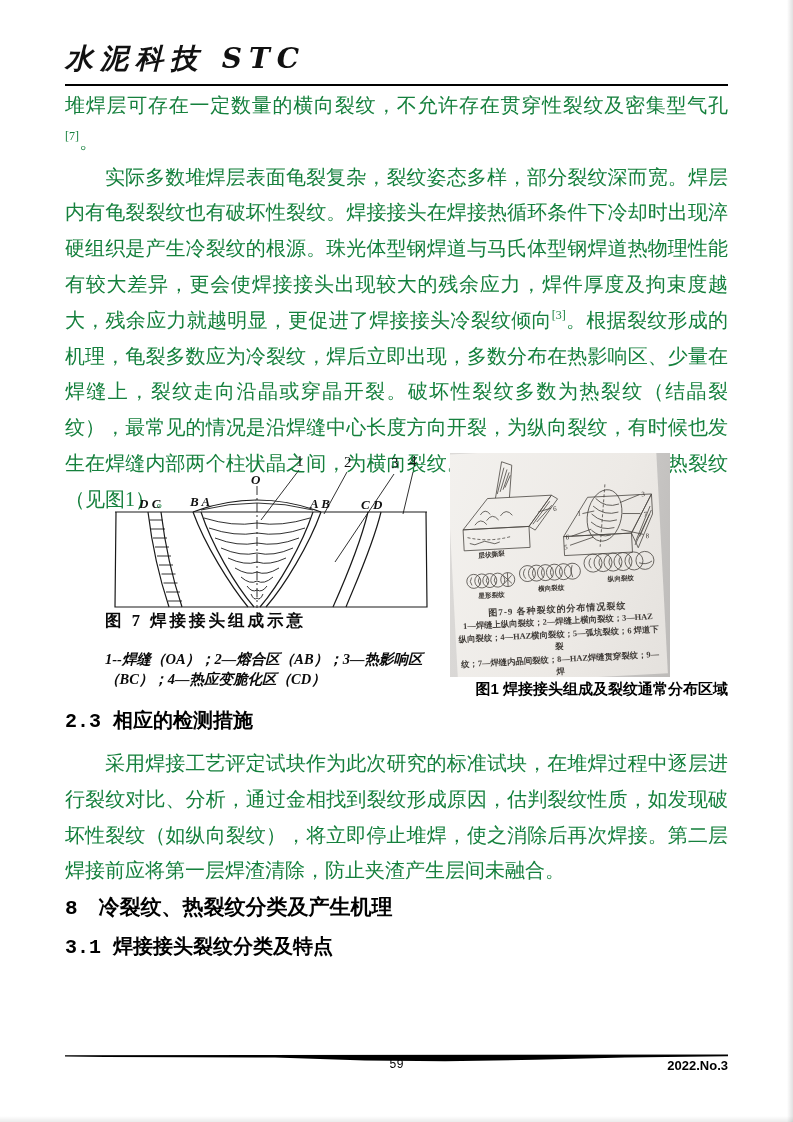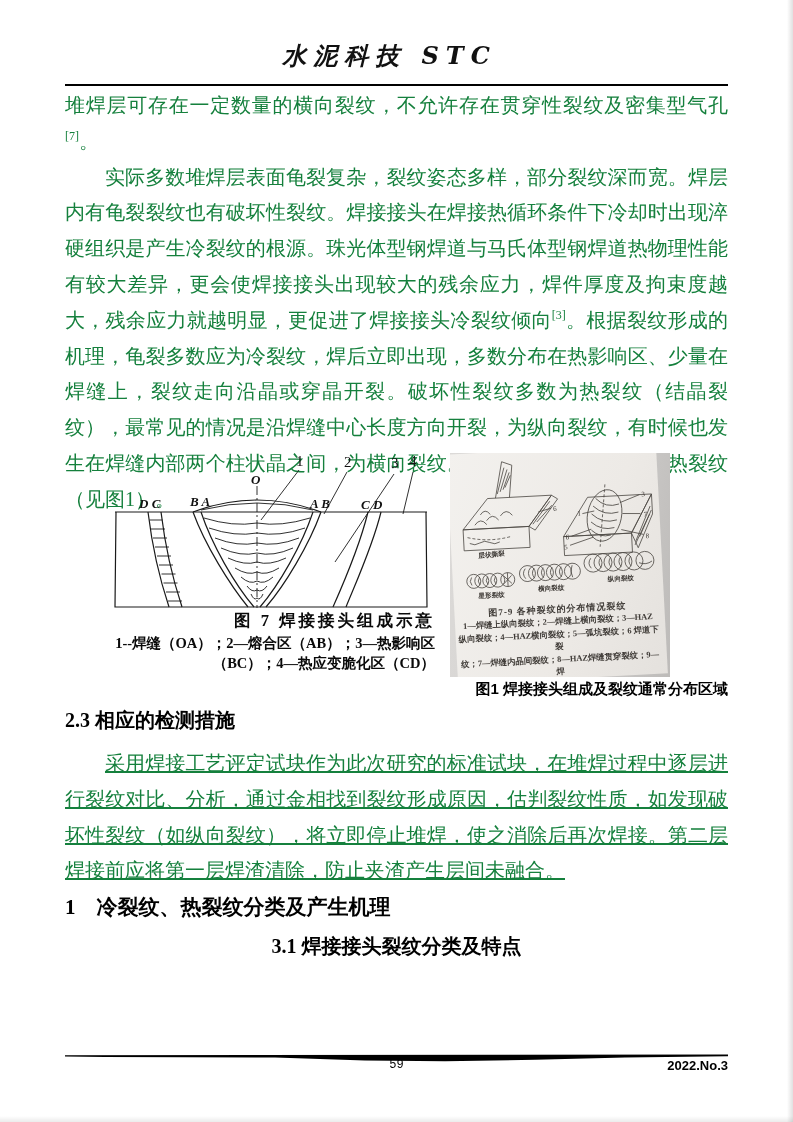--- a/index.html
+++ b/index.html
@@ -3,58 +3,58 @@
 <meta charset="utf-8">
 <style>
   * { margin:0; padding:0; box-sizing:border-box; }
   html,body { background:#ffffff; }
   .page {
     position:relative; width:793px; height:1122px; background:#ffffff;
     font-family:"Liberation Serif", serif; color:#000; overflow:hidden;
   }
   
   .journal-title {
-    position:absolute; top:40px; left:58px; width:663px; text-align:center;
+    position:absolute; top:40px; left:65px; width:663px; 
     font-family:"DejaVu Serif", serif; font-style:italic; font-weight:bold;
-    font-size:24px; letter-spacing:7px; color:#111;
+    font-size:28px; letter-spacing:7px; color:#111;
   }
   .header-rule {
     position:absolute; top:84px; left:65px; width:663px; height:2.4px; background:#000;
   }
   
   .bodyblock {
     position:absolute; left:65px; width:663px;
     font-size:20px; line-height:35.8px; text-align:justify;
     font-family:"Liberation Serif", serif; color:#15803d;
   }
   .bodyblock p.indent { text-indent:2em; }
   sup.cite { font-size:12px; vertical-align:super; line-height:0; }
   #intro-block { top:88px; }
-  #detect-para { top:746px;text-decoration:underline; }
+  #detect-para { top:746px; }
   #cold-para   { top:970px; }
   
   .heading {
     position:absolute; left:65px; width:663px;
-    font-family:Liberation Serif, serif; font-weight:bold; color:#000;
+    font-family:Liberation Mono, monospace; font-weight:bold; color:#000;
   }
   #h-23  { top:707px; font-size:20px; }
   #h-3   { top:893px; font-size:21px; }
-  #h-31  { top:933px; font-size:20px;text-align:center; }
+  #h-31  { top:933px; font-size:20px; }
   
   .figure-row { position:absolute; left:65px; top:450px; width:663px; height:230px; }
   .fig-diagram { position:absolute; left:40px; top:0; width:330px; }
   .fig-diagram svg { display:block; }
-  .fig7-caption { width:330px; text-align:right; margin-top:2px; }
+  .fig7-caption { width:330px; text-align:left; margin-top:2px; }
   .fig7-title {
     font-family:"Liberation Serif", serif; font-weight:bold; font-size:16.5px;
     letter-spacing:3px; color:#0a0a0a;
   }
   .fig7-legend {
     font-family:"Liberation Serif", serif; font-weight:bold; font-size:14.5px;
-    line-height:20px; color:#0a0a0a; margin-top:1px;
+    line-height:20px; color:#0a0a0a; margin-top:17px;font-style:italic;
   }
   
   .fig-photo {
     position:absolute; left:385px; top:3px; width:220px; height:224px;
     background:linear-gradient(100deg,#dcdad8 0%,#d3d1cf 55%,#bdbbb9 100%);
     overflow:hidden;
   }
   .photo-page {
     position:absolute; left:2px; top:-4px; width:210px; height:230px;
     background:linear-gradient(115deg,#f3f1ee 0%,#edeae6 60%,#e4e1dd 100%);
@@ -221,21 +221,21 @@
     </div>
   </div>
 
   <div class="fig1-caption">图1 焊接接头组成及裂纹通常分布区域</div>
 
   <div class="heading" id="h-23">2.3 相应的检测措施</div>
   <div class="bodyblock" id="detect-para">
     <p class="indent">采用焊接工艺评定试块作为此次研究的标准试块，在堆焊过程中逐层进行裂纹对比、分析，通过金相找到裂纹形成原因，估判裂纹性质，如发现破坏性裂纹（如纵向裂纹），将立即停止堆焊，使之消除后再次焊接。第二层焊接前应将第一层焊渣清除，防止夹渣产生层间未融合。</p>
   </div>
 
-  <div class="heading" id="h-3">1　冷裂纹、热裂纹分类及产生机理</div>
+  <div class="heading" id="h-3">8　冷裂纹、热裂纹分类及产生机理</div>
   <div class="heading" id="h-31">3.1 焊接接头裂纹分类及特点</div>
 
   <div class="footer-rule">
     <svg width="663" height="10" viewBox="0 0 663 10">
       <path fill="#000" d="M0,3.2 L663,2.6 L663,4.2 L560,5.4 L470,7.8 L380,9.2 L300,8.4 L210,5.6 L120,5.2 L40,4.9 L0,4.5 Z"></path>
     </svg>
   </div>
   <div class="footer-page">59</div>
   <div class="footer-issue">2022.No.3</div>
 

